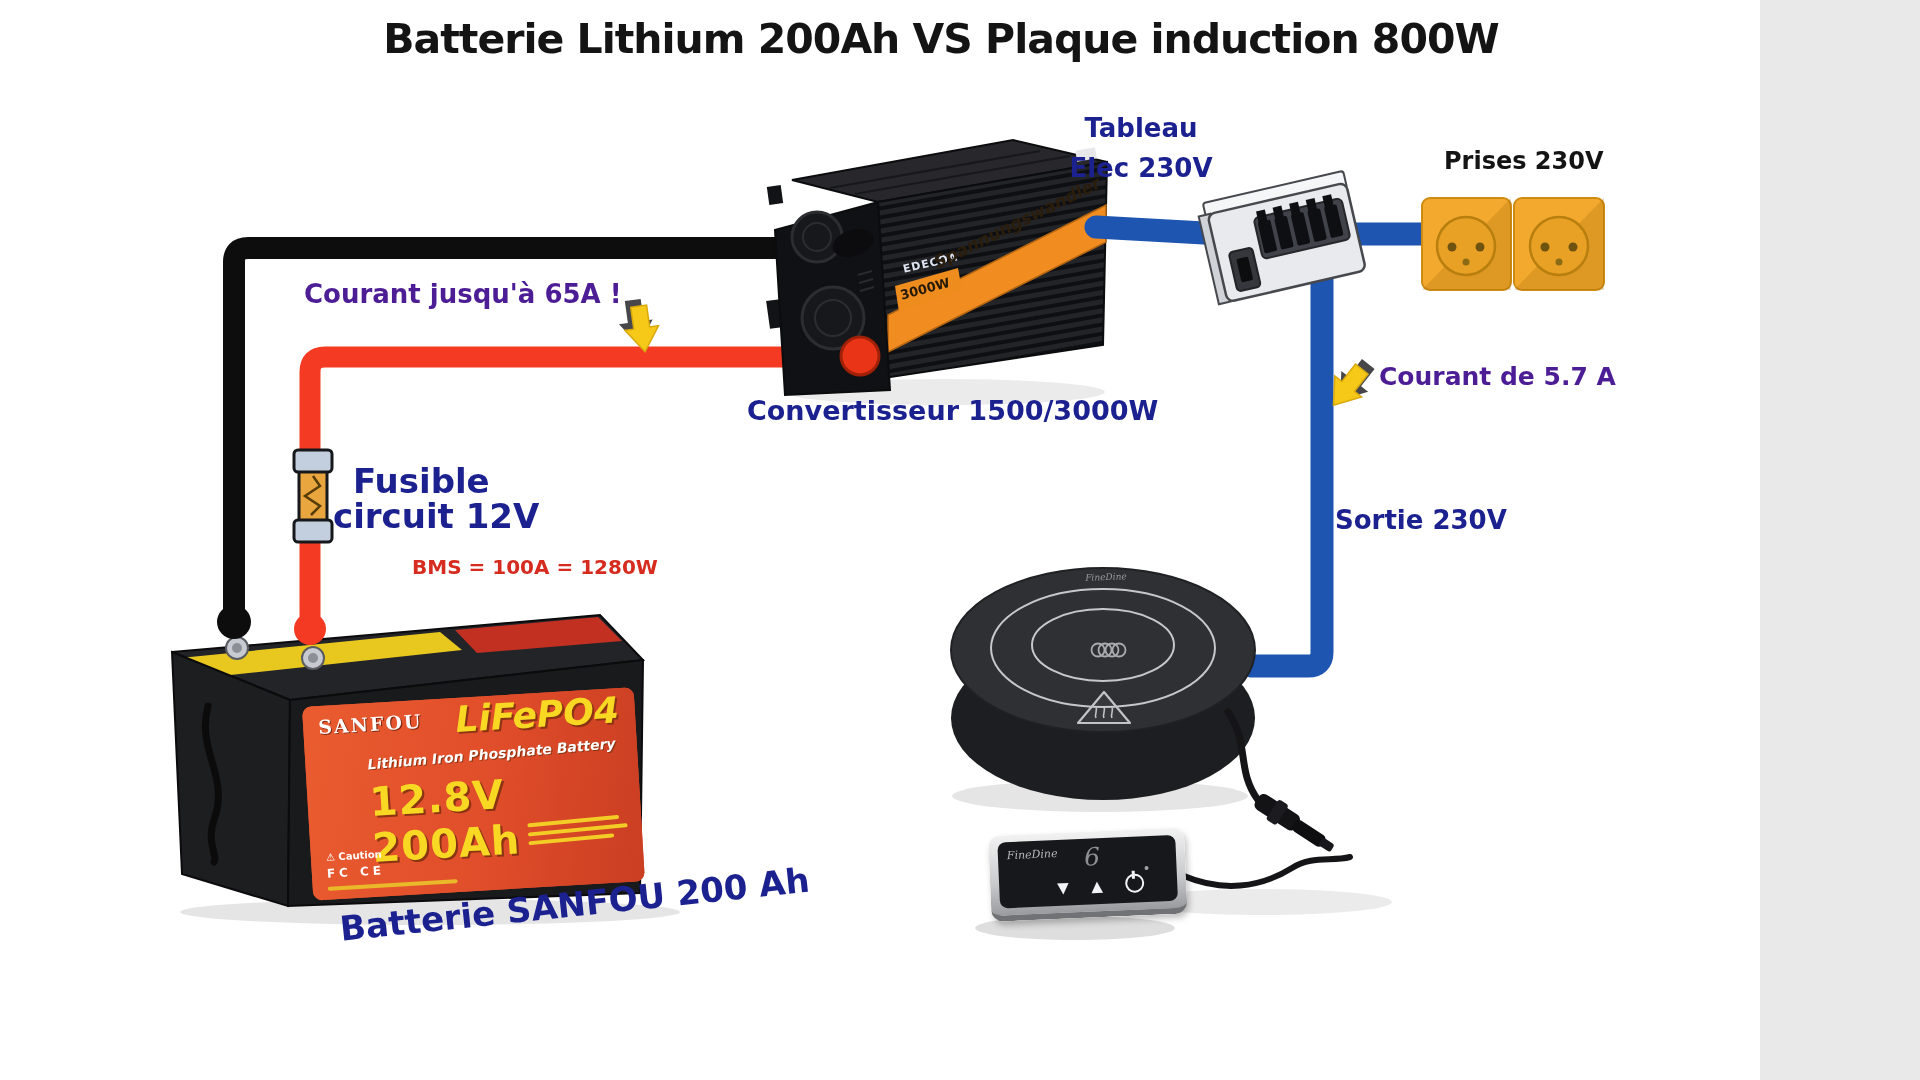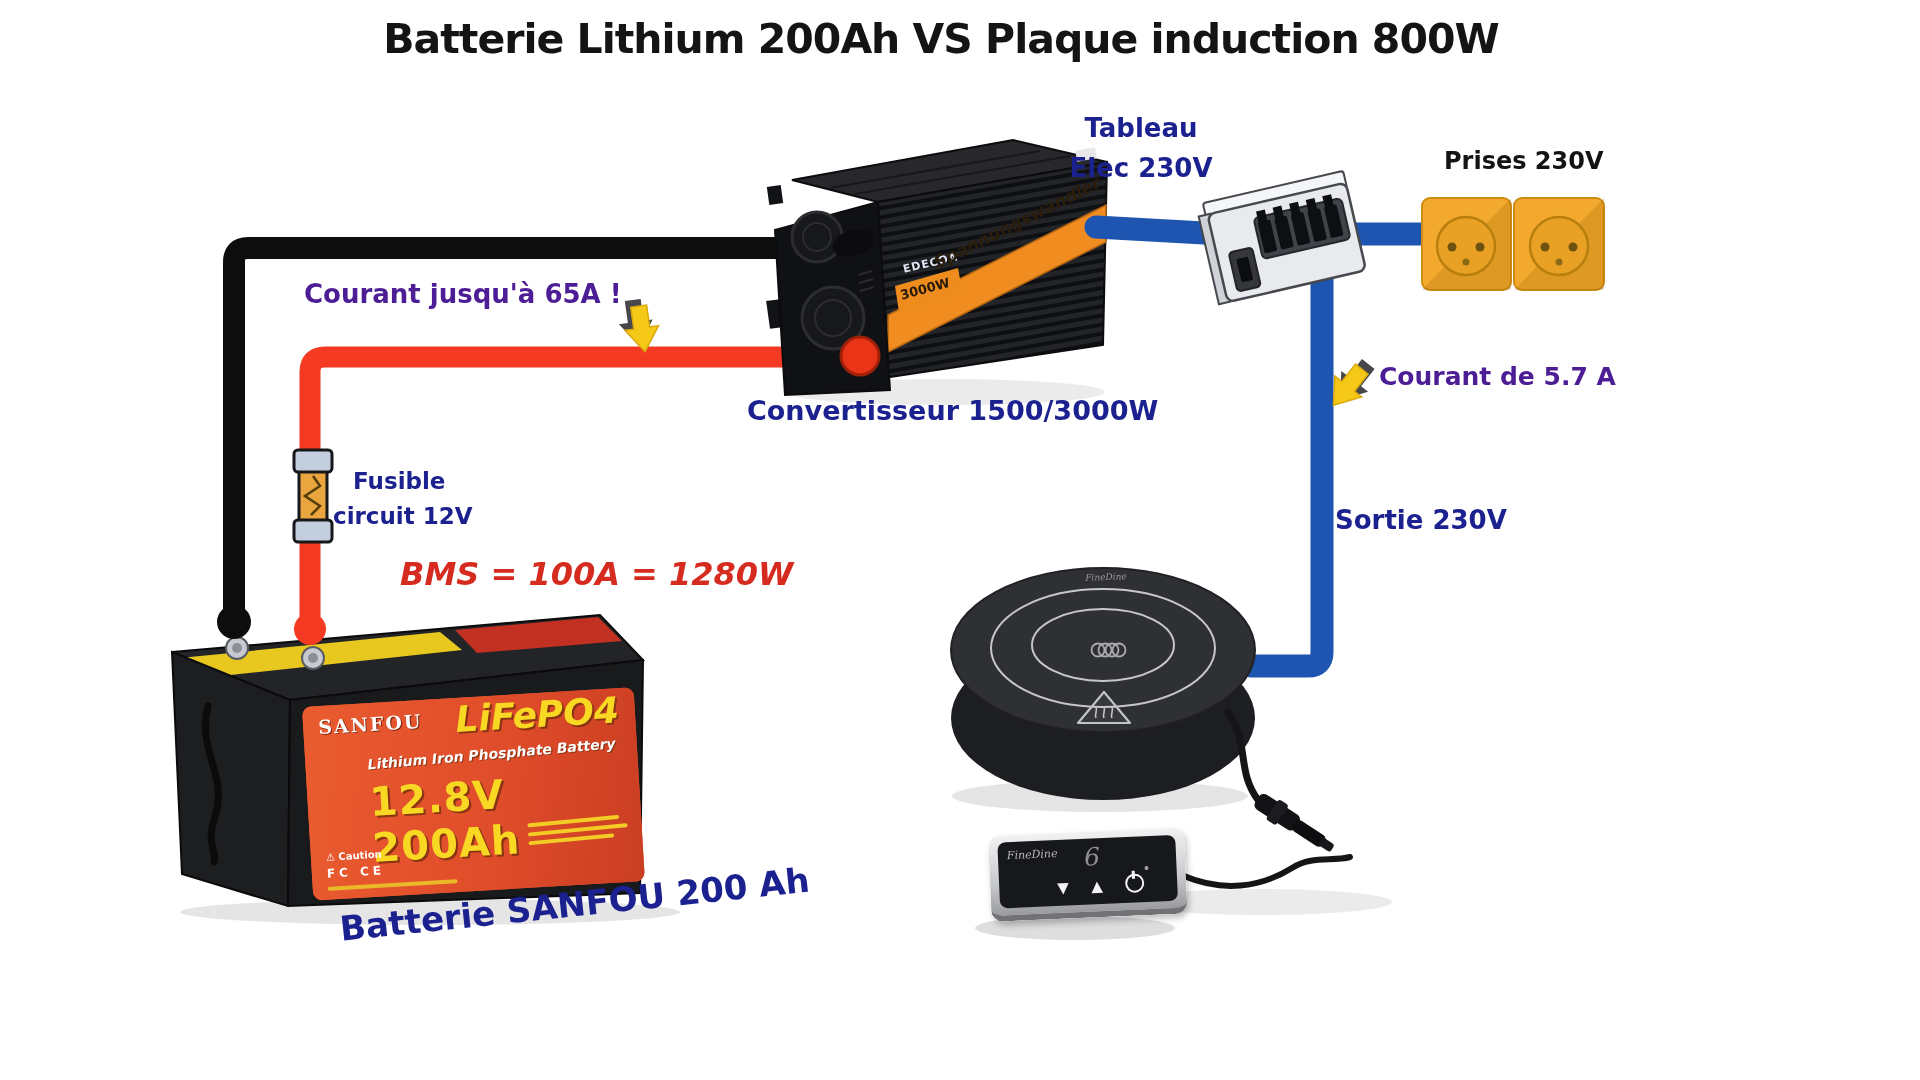--- a/index.html
+++ b/index.html
@@ -1,16 +1,16 @@
 <!DOCTYPE html>
 <html><head>
 <meta charset="utf-8">
 <style>
   html,body{margin:0;padding:0;background:#e9e9e9;}
-  .stage{position:relative;width:1920px;height:1080px;background:#ffffff;overflow:hidden;
+  .stage{position:relative;width:1760px;height:1080px;background:#ffffff;overflow:hidden;
          font-family:"DejaVu Sans",sans-serif;}
   .stage svg{position:absolute;left:0;top:0;}
   .lbl{position:absolute;font-weight:bold;white-space:nowrap;line-height:1.15;}
   .navy{color:#1c2190;}
   .green{color:#4c1d95;}
   .redtxt{color:#d62b1f;}
   .blacktxt{color:#141414;}
   .center{text-align:center;}
   .lbl span{display:block;}
 
@@ -248,26 +248,26 @@
 <div class="lbl blacktxt" style="left:1444px;top:148px;font-size:24px;">Prises 230V</div>
 
 <div class="lbl green" style="left:304px;top:280px;font-size:26px;">Courant jusqu'à 65A !</div>
 
 <div class="lbl navy" style="left:747px;top:395px;font-size:27px;">Convertisseur 1500/3000W</div>
 
 <div class="lbl green" style="left:1379px;top:363px;font-size:25px;">Courant de 5.7 A</div>
 
 <div class="lbl navy" style="left:1335px;top:506px;font-size:26px;">Sortie 230V</div>
 
-<div class="lbl navy" style="left:333px;top:464px;font-size:23px;line-height:35px;">
+<div class="lbl navy" style="left:333px;top:464px;font-size:34px;line-height:35px;">
   <span style="padding-left:20px;">Fusible</span>
   <span>circuit 12V</span>
 </div>
 
-<div class="lbl redtxt" style="left:400px;top:556px;font-size:32px;font-style:italic;">BMS = 100A = 1280W</div>
+<div class="lbl redtxt" style="left:412px;top:556px;font-size:20px;">BMS = 100A = 1280W</div>
 
 <div class="lbl navy center" style="left:1330px;top:796px;width:264px;font-size:27px;line-height:44px;">
 </div>
 
 <div class="lbl navy" style="left:338px;top:910px;font-size:34px;transform:rotate(-6deg);transform-origin:left top;">Batterie SANFOU 200 Ah</div>
 
 <div class="lbl conv-brand">EDECOA</div>
 <div class="lbl conv-power">3000W</div>
 <div class="lbl conv-band-text">Spannungswandler</div>
 

